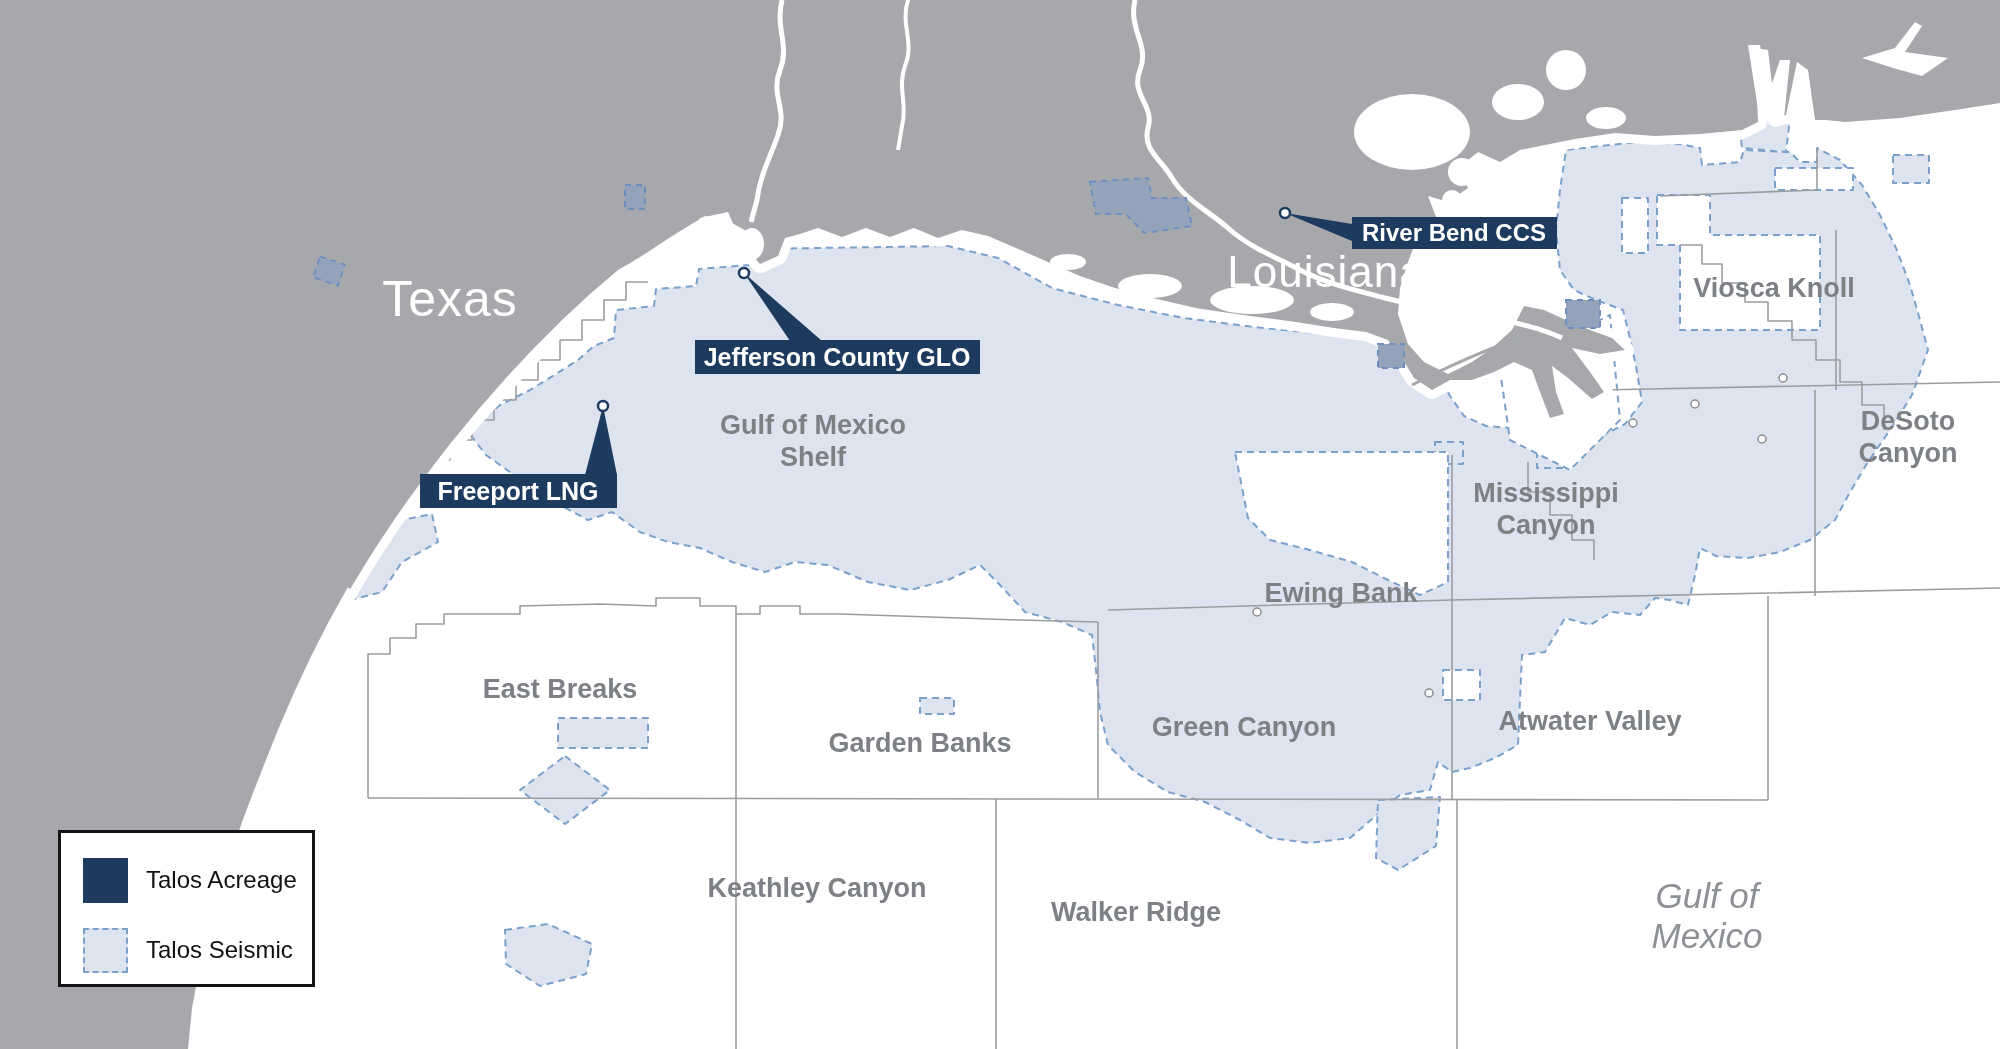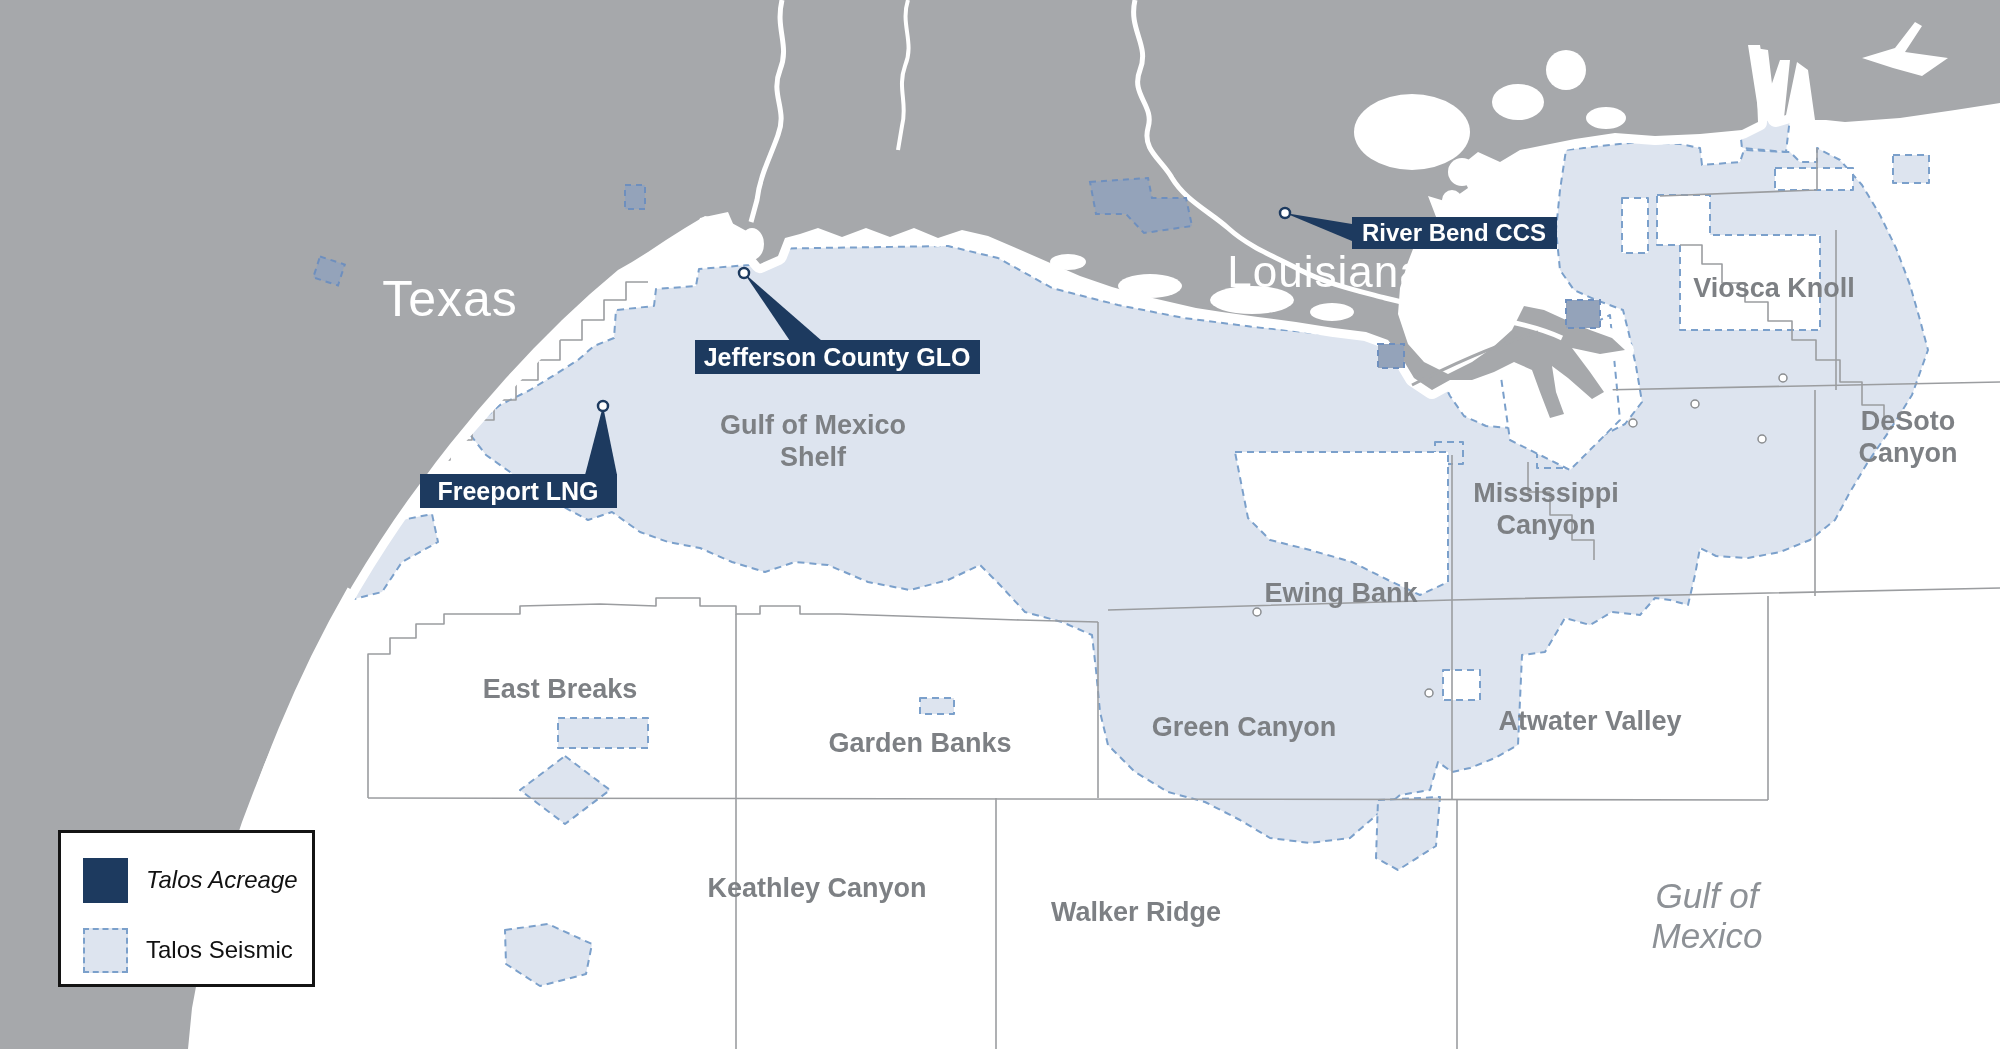--- a/index.html
+++ b/index.html
@@ -12,21 +12,21 @@
   .state-label{fill:#ffffff;font-size:50px;letter-spacing:1px;}
   .state-label.small{font-size:44px;}
   .area-label{fill:#7d8084;font-size:27px;font-weight:700;}
   .gom-label{fill:#8d9196;font-size:35px;font-style:italic;}
   .callout-text{fill:#ffffff;font-weight:700;}
 
   
   .legend{position:absolute;left:58px;top:830px;width:257px;height:157px;
           background:#ffffff;border:3px solid #141414;box-sizing:border-box;}
   .legend-row{position:absolute;left:22px;height:46px;display:flex;align-items:center;}
-  .legend-row.r1{top:24px;font-style:italic;}
+  .legend-row.r1{top:24px;}
   .legend-row.r2{top:94px;}
   .swatch{width:45px;height:45px;box-sizing:border-box;margin-right:18px;flex:0 0 auto;}
   .swatch.acreage{background:#1d3a5f;}
   .swatch.seismic{background:#dde4ef;border:2px dashed #7ba0cb;}
   .legend-label{font-size:24px;color:#111;white-space:nowrap;}
 </style>
 </head>
 <body>
 
 <div class="stage">

